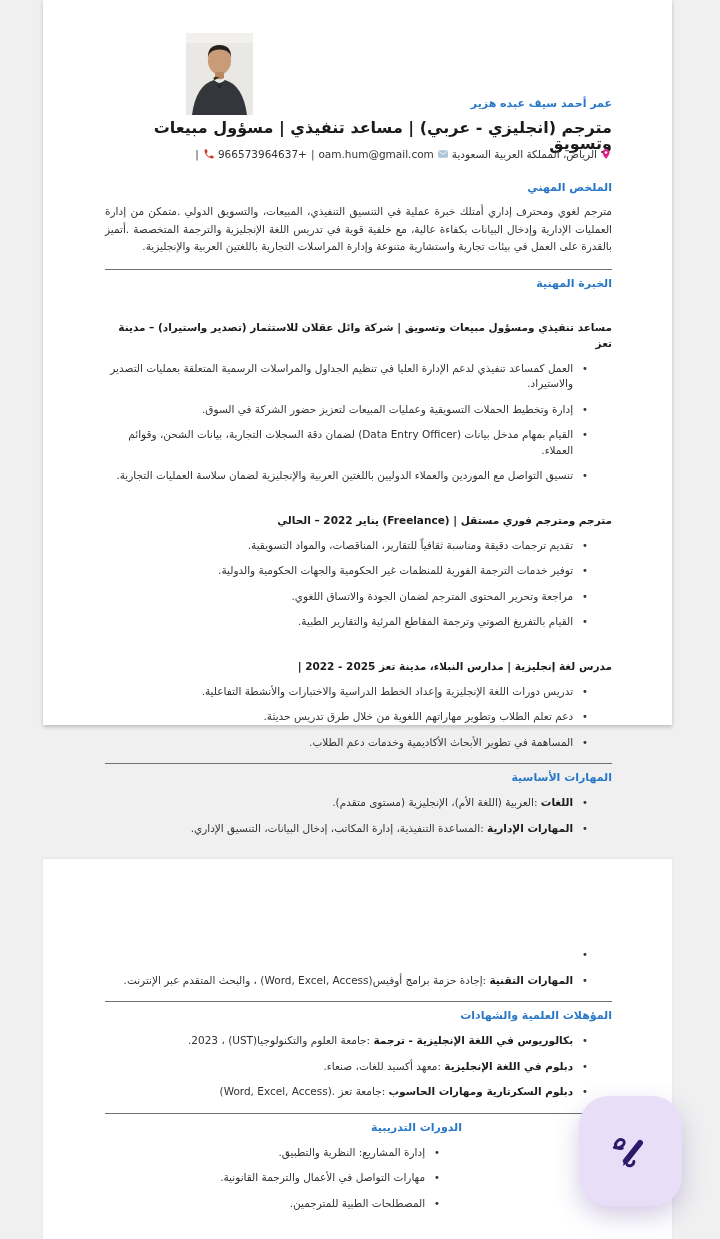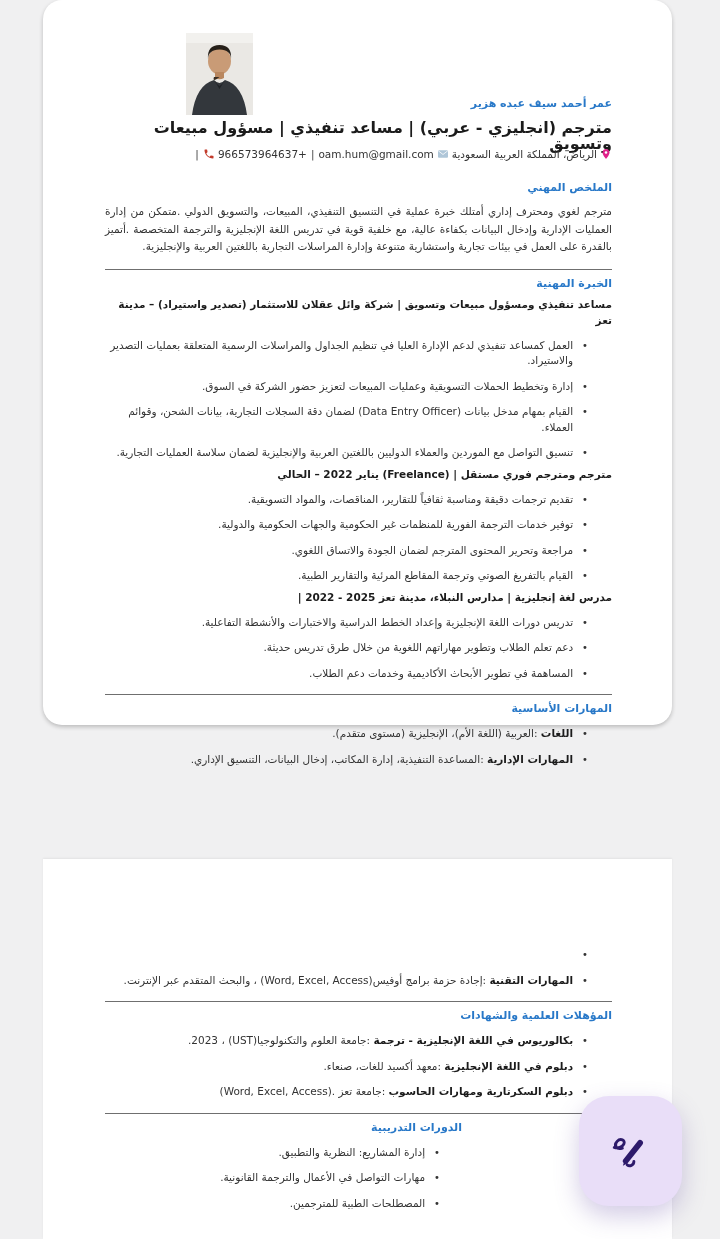--- a/index.html
+++ b/index.html
@@ -4,21 +4,21 @@
 <style>
   html,body { margin:0; padding:0; }
   body {
     width:720px; height:1239px; position:relative; overflow:hidden;
     background:#f0f0f1;
     font-family:"DejaVu Sans", sans-serif;
   }
   .page {
     position:absolute; left:43px; width:629px; background:#ffffff;
   }
-  #page1 { top:0; height:725px; box-shadow:0 2px 4px rgba(0,0,0,0.22);border-radius:19px; }
+  #page1 { top:0; height:725px; box-shadow:0 2px 4px rgba(0,0,0,0.22); }
   #page2 { top:859px; height:380px; box-shadow:0 -1px 2px rgba(0,0,0,0.06); }
   .content {
     direction:rtl; text-align:right;
     padding:0 60px 0 62px;
     color:#333333; font-size:10.5px; line-height:16px;
   }
   #page2 .content { padding-top:78px; }
 
   
   .header { position:relative; height:174px; }
@@ -26,21 +26,21 @@
   .name { position:absolute; top:96px; right:0; color:#2878c8; font-weight:bold; font-size:11px; }
   .headline { position:absolute; top:120px; right:0; font-weight:bold; color:#1b1b1b; font-size:16px; }
   .contact { position:absolute; top:146px; right:0; display:flex; align-items:center; gap:3px; font-size:10.5px; color:#333; direction:rtl; white-space:nowrap; }
   .contact .cicon { display:inline-flex; width:12px; height:12px; flex:none; }
   .sep { color:#444; padding:0 1px; }
 
   
   .sec-heading { color:#2878c8; font-weight:bold; font-size:11px; margin-top:7px; line-height:14px; }
   .para { margin-top:8px; line-height:17.5px; text-align:justify; }
   .rule { border-top:1px solid #6f6f6f; margin-top:13px; height:0; }
-  .job-title { font-weight:bold; color:#1b1b1b; margin-top:5px; line-height:16px; }
+  .job-title { font-weight:bold; color:#1b1b1b; margin-top:28px; line-height:16px; }
   .job-date { font-weight:bold; color:#1b1b1b; margin-top:9px; }
   .bullet { display:flex; margin-top:10px; line-height:15.5px; padding-right:24px; }
   .bullet .dot { flex:none; margin-left:9px; font-size:10px; }
   .bullet b, .job-title, .job-date { color:#1b1b1b; }
   .indent2 { padding-right:172px; }
   .indent2h { padding-right:150px; }
 
   
   .fab {
     position:absolute; left:579px; top:1096px; width:103px; height:110px;

